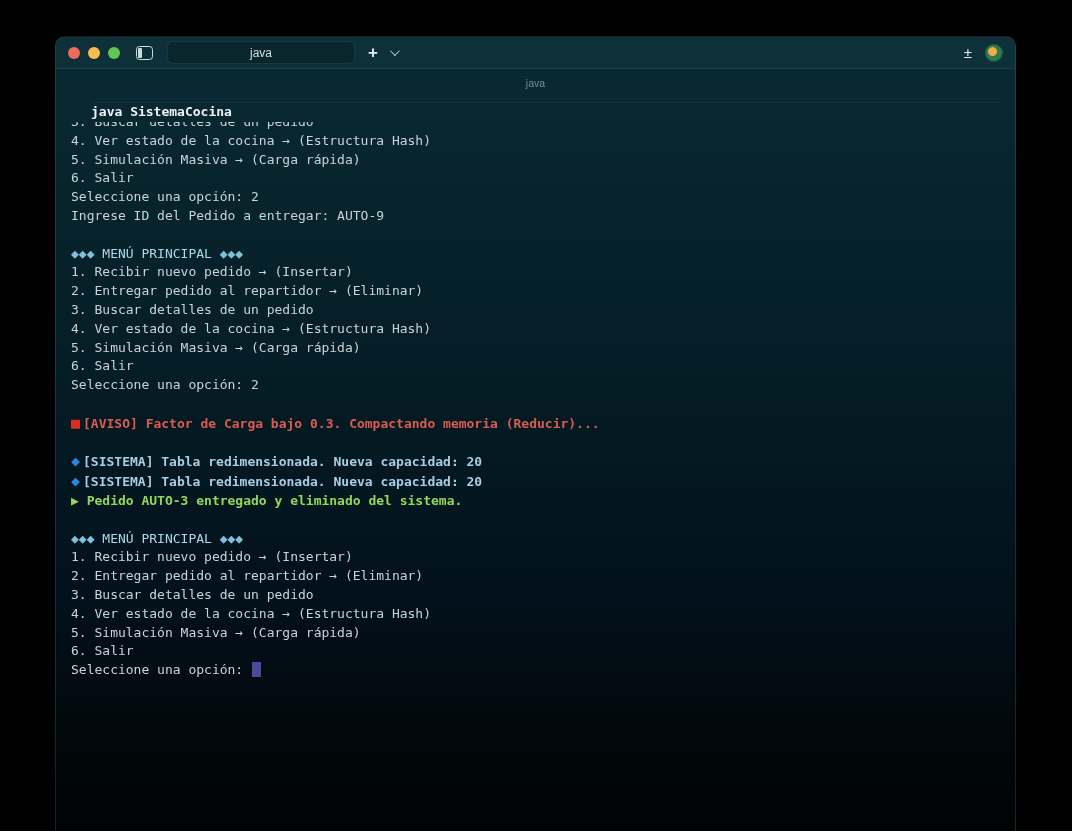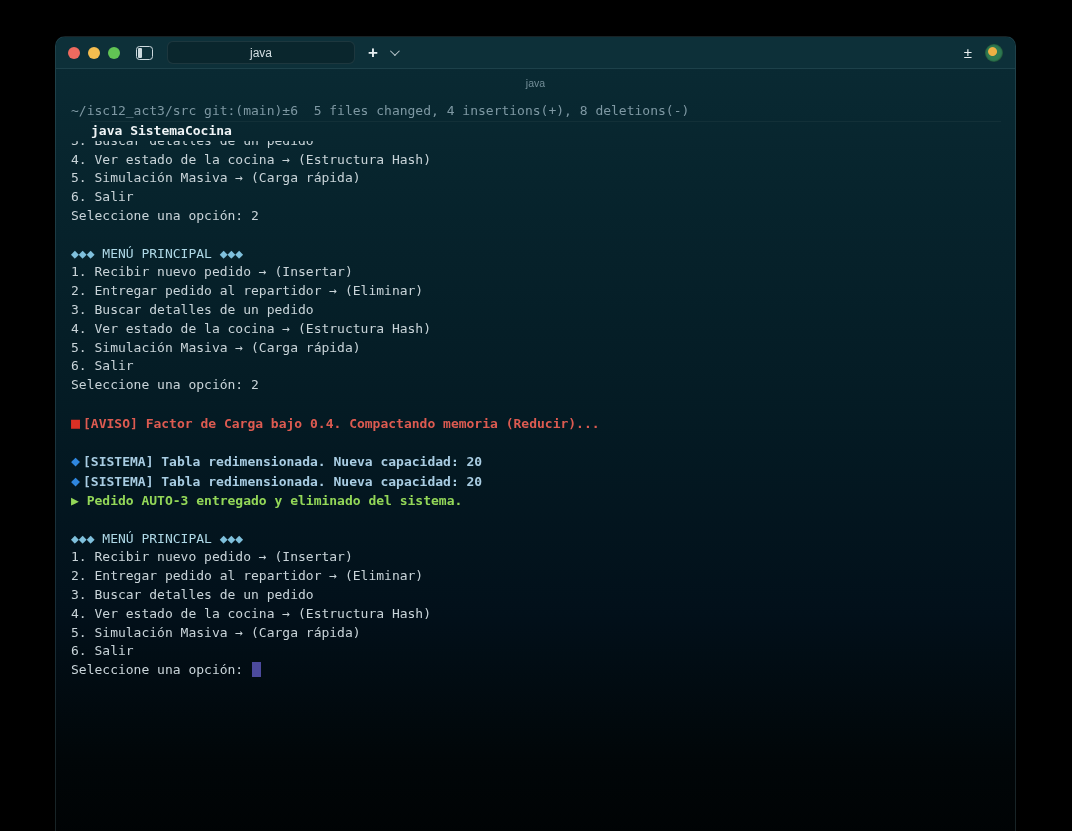--- a/index.html
+++ b/index.html
@@ -81,39 +81,39 @@
       <div class="pm-icon">±</div>
       <div class="avatar"></div>
     </div>
   </div>
 
   <div class="block-header">
     <span>java</span>
   </div>
 
   <div class="content">
-    <div class="prompt-line">~/isc12_act3/src git:(main)±6  5 files changed, 4 insertions(+), 8 deletions(-)</div>
     <div class="cmd-line">java SistemaCocina</div>
     <div id="term-out">
         <div class="tline cut"><span class="seg-default">3. Buscar detalles de un pedido</span></div>
         <div class="tline"><span class="seg-default">4. Ver estado de la cocina → (Estructura Hash)</span></div>
         <div class="tline"><span class="seg-default">5. Simulación Masiva → (Carga rápida)</span></div>
         <div class="tline"><span class="seg-default">6. Salir</span></div>
         <div class="tline"><span class="seg-default">Seleccione una opción: 2</span></div>
+        <div class="tline"><span class="seg-default">Ingrese ID del Pedido a entregar: AUTO-9</span></div>
         <div class="tline">&nbsp;</div>
         <div class="tline"><span class="seg-hdr-d">◆◆◆ </span><span class="seg-hdr">MENÚ PRINCIPAL</span><span class="seg-hdr-d"> ◆◆◆</span></div>
         <div class="tline"><span class="seg-default">1. Recibir nuevo pedido → (Insertar)</span></div>
         <div class="tline"><span class="seg-default">2. Entregar pedido al repartidor → (Eliminar)</span></div>
         <div class="tline"><span class="seg-default">3. Buscar detalles de un pedido</span></div>
         <div class="tline"><span class="seg-default">4. Ver estado de la cocina → (Estructura Hash)</span></div>
         <div class="tline"><span class="seg-default">5. Simulación Masiva → (Carga rápida)</span></div>
         <div class="tline"><span class="seg-default">6. Salir</span></div>
         <div class="tline"><span class="seg-default">Seleccione una opción: 2</span></div>
         <div class="tline">&nbsp;</div>
-        <div class="tline"><span class="seg-mk-red">■</span><span class="seg-red">[AVISO] Factor de Carga bajo 0.4. Compactando memoria (Reducir)...</span></div>
+        <div class="tline"><span class="seg-mk-red">■</span><span class="seg-red">[AVISO] Factor de Carga bajo 0.3. Compactando memoria (Reducir)...</span></div>
         <div class="tline">&nbsp;</div>
         <div class="tline"><span class="seg-mk-blue">◆</span><span class="seg-blue">[SISTEMA] Tabla redimensionada. Nueva capacidad: 20</span></div>
         <div class="tline"><span class="seg-mk-blue">◆</span><span class="seg-blue">[SISTEMA] Tabla redimensionada. Nueva capacidad: 20</span></div>
         <div class="tline"><span class="seg-green">▶ Pedido AUTO-3 entregado y eliminado del sistema.</span></div>
         <div class="tline">&nbsp;</div>
         <div class="tline"><span class="seg-hdr-d">◆◆◆ </span><span class="seg-hdr">MENÚ PRINCIPAL</span><span class="seg-hdr-d"> ◆◆◆</span></div>
         <div class="tline"><span class="seg-default">1. Recibir nuevo pedido → (Insertar)</span></div>
         <div class="tline"><span class="seg-default">2. Entregar pedido al repartidor → (Eliminar)</span></div>
         <div class="tline"><span class="seg-default">3. Buscar detalles de un pedido</span></div>
         <div class="tline"><span class="seg-default">4. Ver estado de la cocina → (Estructura Hash)</span></div>

